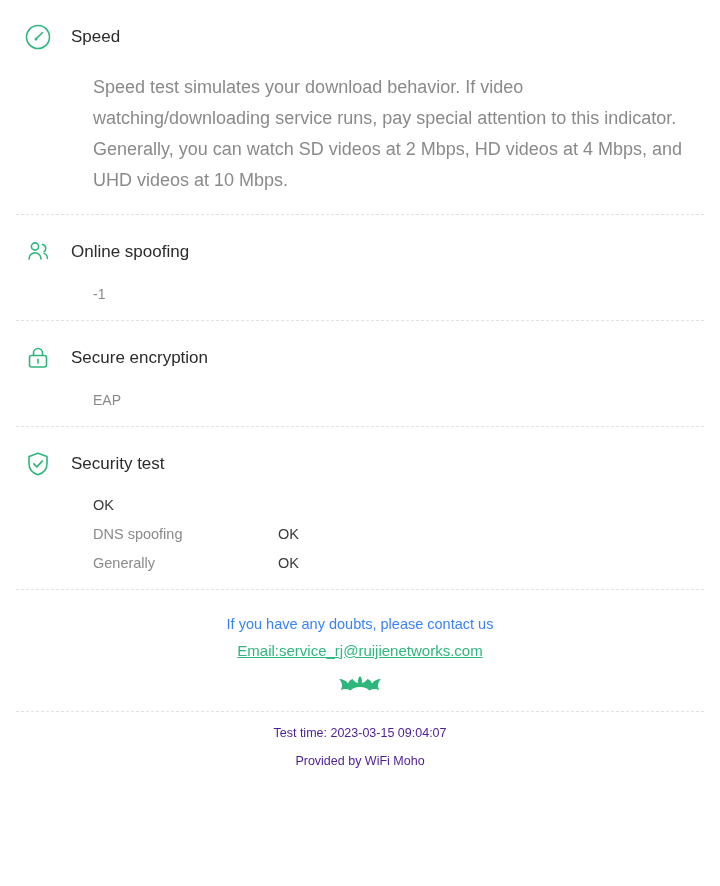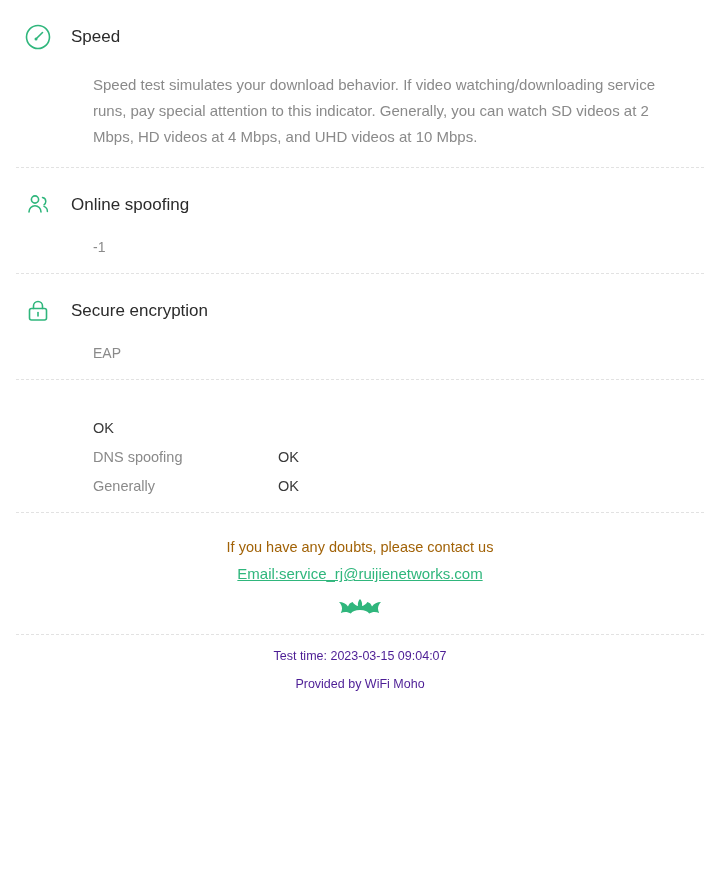--- a/index.html
+++ b/index.html
@@ -60,39 +60,39 @@
     flex: 0 0 185px;
     color: #8a8a8a;
   }
   .row .v {
     color: #3a3a3a;
   }
   .note {
     margin-top: 20px;
     padding-left: 77px;
     padding-right: 18px;
-    font-size: 15px;
+    font-size: 18px;
     line-height: 1.72;
     color: #8a8a8a;
   }
   .single {
     margin-top: 19px;
     padding-left: 77px;
     font-size: 14px;
     color: #8a8a8a;
   }
   .footer {
     padding-top: 26px;
     padding-bottom: 12px;
     text-align: center;
     border-bottom: 1px dashed #e2e2e2;
   }
   .footer-line {
     font-size: 14.5px;
-    color: #a16207;
+    color: #3b82f6;
     margin-bottom: 10px;
   }
   .footer-mail {
     font-size: 15px;
     color: #2fb67c;
     display: inline-block;
     margin-bottom: 14px;
   }
   .logo-wrap {
     display: flex;
@@ -153,20 +153,29 @@
           <path d="M9.5 11.5V9a4.5 4.5 0 0 1 9 0v2.5" stroke="#2fb67c" stroke-width="1.6" stroke-linecap="round"></path>
           <path d="M14 15.5v3.5" stroke="#2fb67c" stroke-width="1.6" stroke-linecap="round"></path>
         </svg>
       </span>
       <span class="sec-title">Secure encryption</span>
     </div>
     <div class="single">EAP</div>
   </div>
 
   <div class="section">
+    <div class="sec-head">
+      <span class="sec-icon">
+        <svg width="28" height="28" viewBox="0 0 28 28" fill="none">
+          <path d="M14 3.2 23 6.6v7.1c0 5.1-3.6 9.3-9 11.1-5.4-1.8-9-6-9-11.1V6.6l9-3.4Z" stroke="#2fb67c" stroke-width="1.6" stroke-linejoin="round"></path>
+          <path d="M9.8 13.8l3 3 5.4-5.6" stroke="#2fb67c" stroke-width="1.7" stroke-linecap="round" stroke-linejoin="round"></path>
+        </svg>
+      </span>
+      <span class="sec-title">Security test</span>
+    </div>
     <div class="rows">
       <div class="row">
         <span class="v">OK</span>
       </div>
       <div class="row">
         <span class="k">DNS spoofing</span>
         <span class="v">OK</span>
       </div>
       <div class="row">
         <span class="k">Generally</span>

